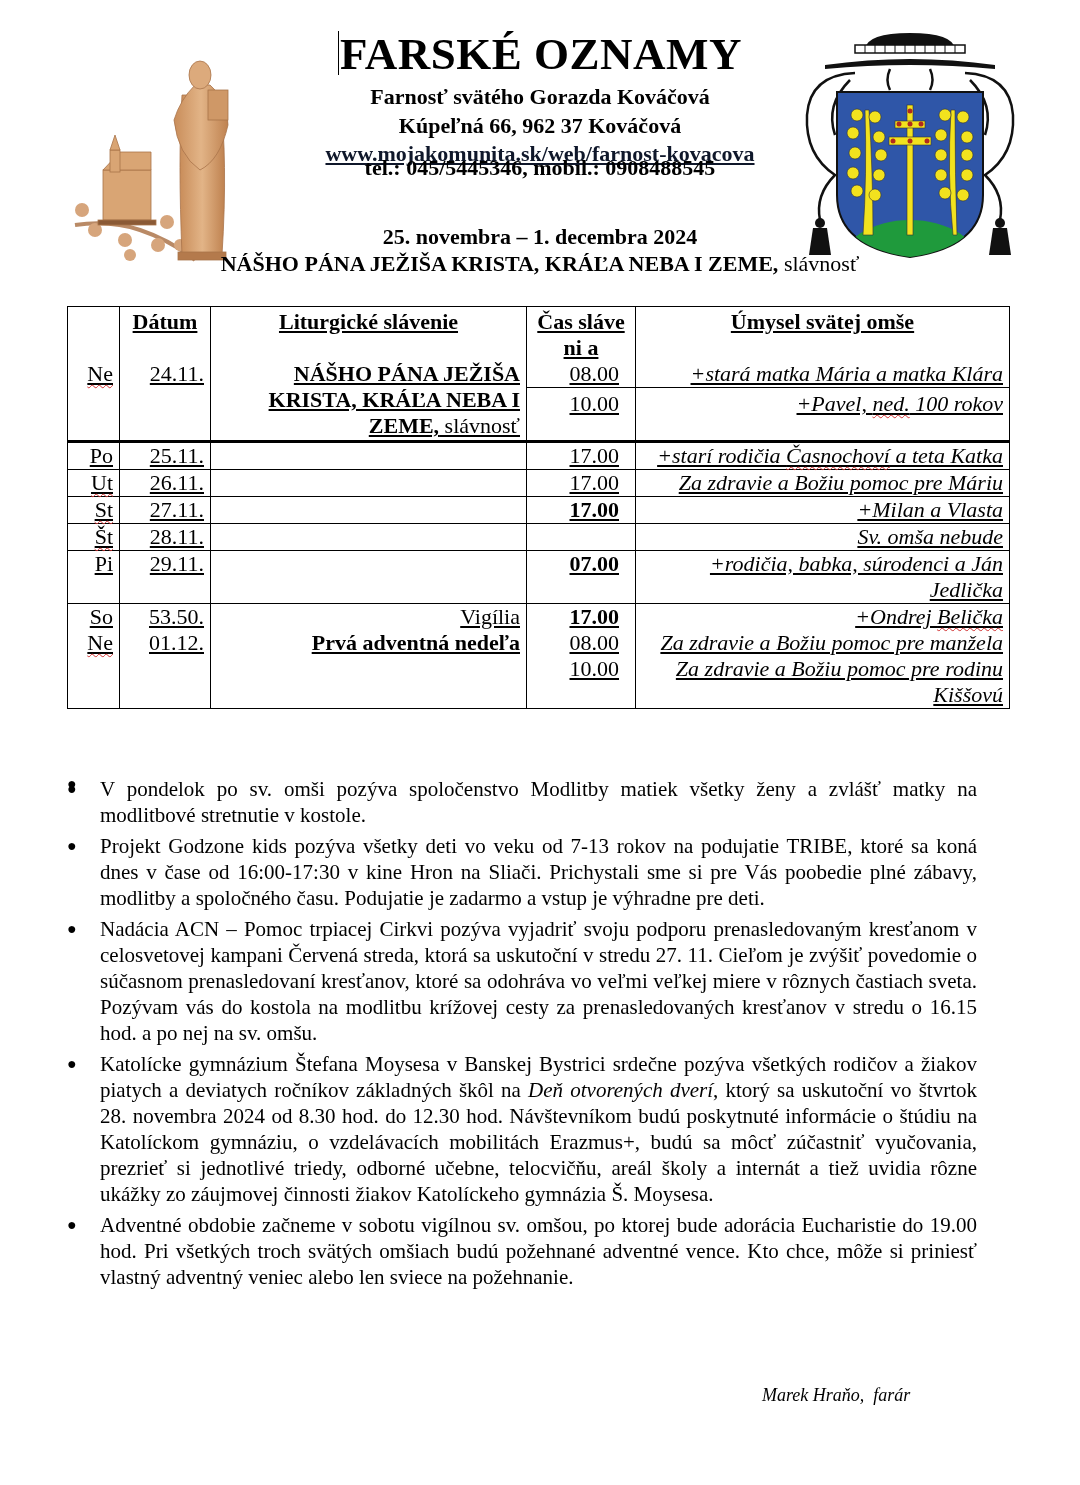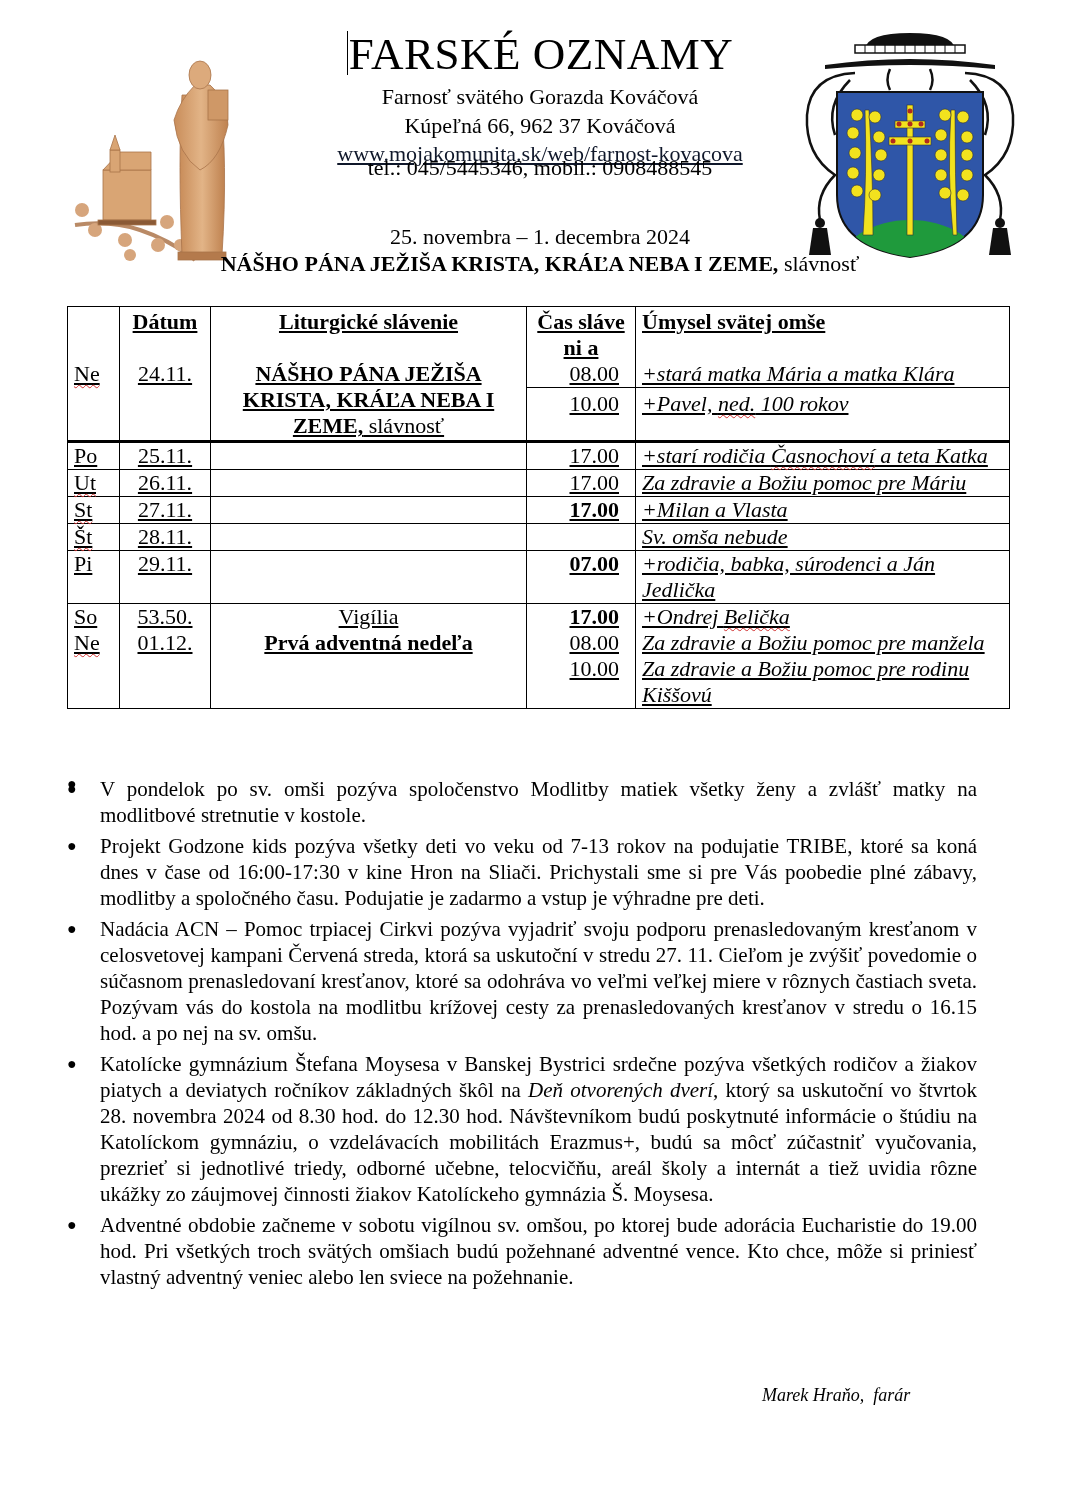--- a/index.html
+++ b/index.html
@@ -2,41 +2,41 @@
 <html><head>
   <meta charset="utf-8">
   <style>
     html, body { margin: 0; padding: 0; background: #ffffff; }
     body {
       width: 1080px; height: 1485px; position: relative; overflow: hidden;
       font-family: "Liberation Serif", "DejaVu Serif", serif; color: #000;
     }
     .abs { position: absolute; }
     
-    .hdr { position: absolute; left: 230px; width: 620px; text-align: center; font-weight: normal; }
+    .hdr { position: absolute; left: 230px; width: 620px; text-align: center; font-weight: bold; }
     .title { top: 28px; font-size: 45px; line-height: 52px; letter-spacing: 0.5px; }
     .title .cursor { display: inline-block; width: 1px; height: 44px; background: #000; vertical-align: -6px; margin-right: 1px; }
     .sub { font-size: 22px; line-height: 29px; }
     .sub1 { top: 82px; }
     .sub2 { top: 111px; }
     .sub3 { top: 139px; }
     .sub3 a { color: #0f172a; text-decoration: underline; }
     .sub4 { top: 153px; }
     .date { top: 224px; font-size: 22px; line-height: 26px; }
     .feast { position: absolute; left: 100px; width: 880px; top: 251px; text-align: center; font-size: 22px; line-height: 26px; font-weight: bold; white-space: nowrap; }
     .feast .normal { font-weight: normal; }
 
     
     .statue { left: 70px; top: 40px; width: 200px; height: 230px; }
     
     .arms { left: 795px; top: 25px; width: 230px; height: 245px; }
 
     
     .sched { position: absolute; left: 67px; top: 306px; width: 943px; border-collapse: collapse; font-size: 22px; line-height: 26px; text-decoration: underline; }
-    .sched td, .sched th { border-left: 1px solid #000; border-right: 1px solid #000; padding: 0 6px; vertical-align: top; }
+    .sched td, .sched th { border-left: 1px solid #000; border-right: 1px solid #000; padding: 0 6px; vertical-align: top; text-align: right; }
     .sched th { font-weight: bold; text-align: center; padding-top: 2px; }
     .sched tr.top th { border-top: 1px solid #000; }
     .c-day { width: 39px; text-align: left; }
     .c-date { width: 78px; text-align: center; }
     .c-lit { width: 303px; text-align: center; }
     .c-time { width: 75px; text-align: right; }
     .c-int { text-align: left; font-style: italic; }
     .sched td.c-time { text-align: right; padding-right: 16px; padding-left: 17px; }
     .b-thick td { border-top: 3px solid #000; }
     .b-thin td { border-top: 1px solid #000; }
@@ -184,21 +184,21 @@
 <div class="hdr date">25. novembra – 1. decembra 2024</div>
 <div class="feast"><span>NÁŠHO PÁNA JEŽIŠA KRISTA, KRÁĽA NEBA I ZEME,</span><span class="normal"> slávnosť</span></div>
 
 <table class="sched">
   <tbody>
       <tr class="top">
     <th class="c-day"></th>
     <th class="c-date">Dátum</th>
     <th class="c-lit">Liturgické slávenie</th>
     <th class="c-time" style="text-align:center; width:75px; word-break:break-all;">Čas sláveni a</th>
-    <th class="c-int" style="font-style:normal;text-align:left;">Úmysel svätej omše</th>
+    <th class="c-int" style="font-style:normal;text-align:center;">Úmysel svätej omše</th>
   </tr>
 
   <tr class="b-none">
     <td class="c-day"><span class="spell">Ne</span></td>
     <td class="c-date">24.11.</td>
     <td class="c-lit" rowspan="2"><span class="lit-bold">NÁŠHO PÁNA JEŽIŠA KRISTA, KRÁĽA NEBA I ZEME,</span><span class="lit-normal"> slávnosť</span></td>
     <td class="c-time">08.00</td>
     <td class="c-int">+stará matka Mária a matka Klára</td>
   </tr>
   <tr class="sub-line-row">

